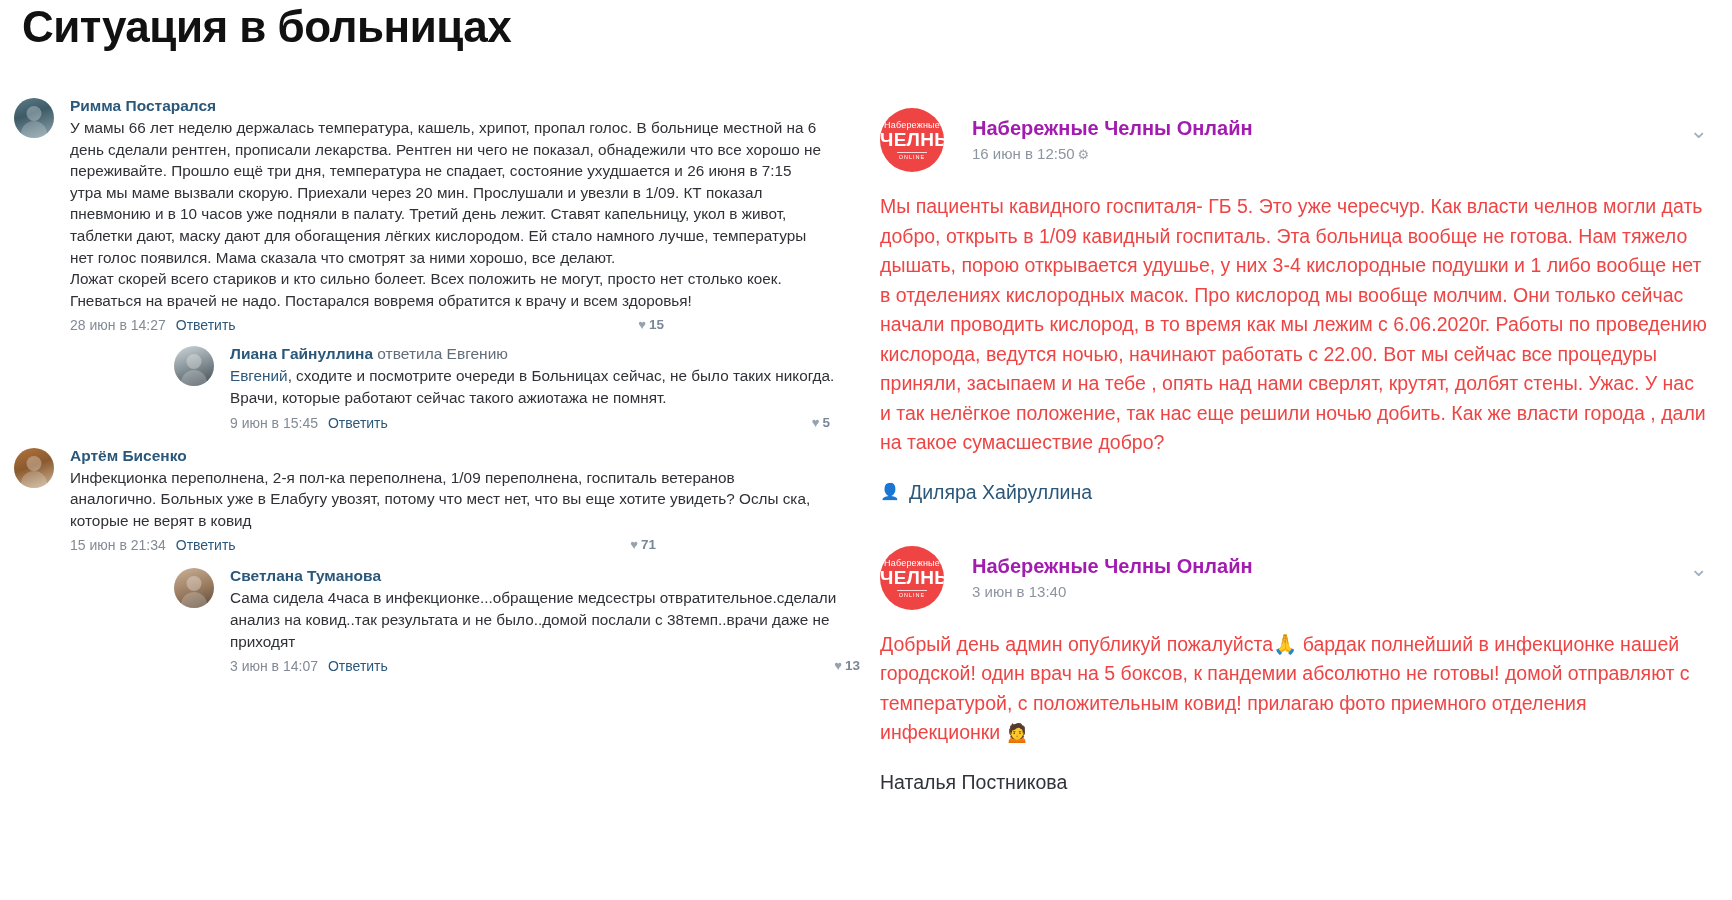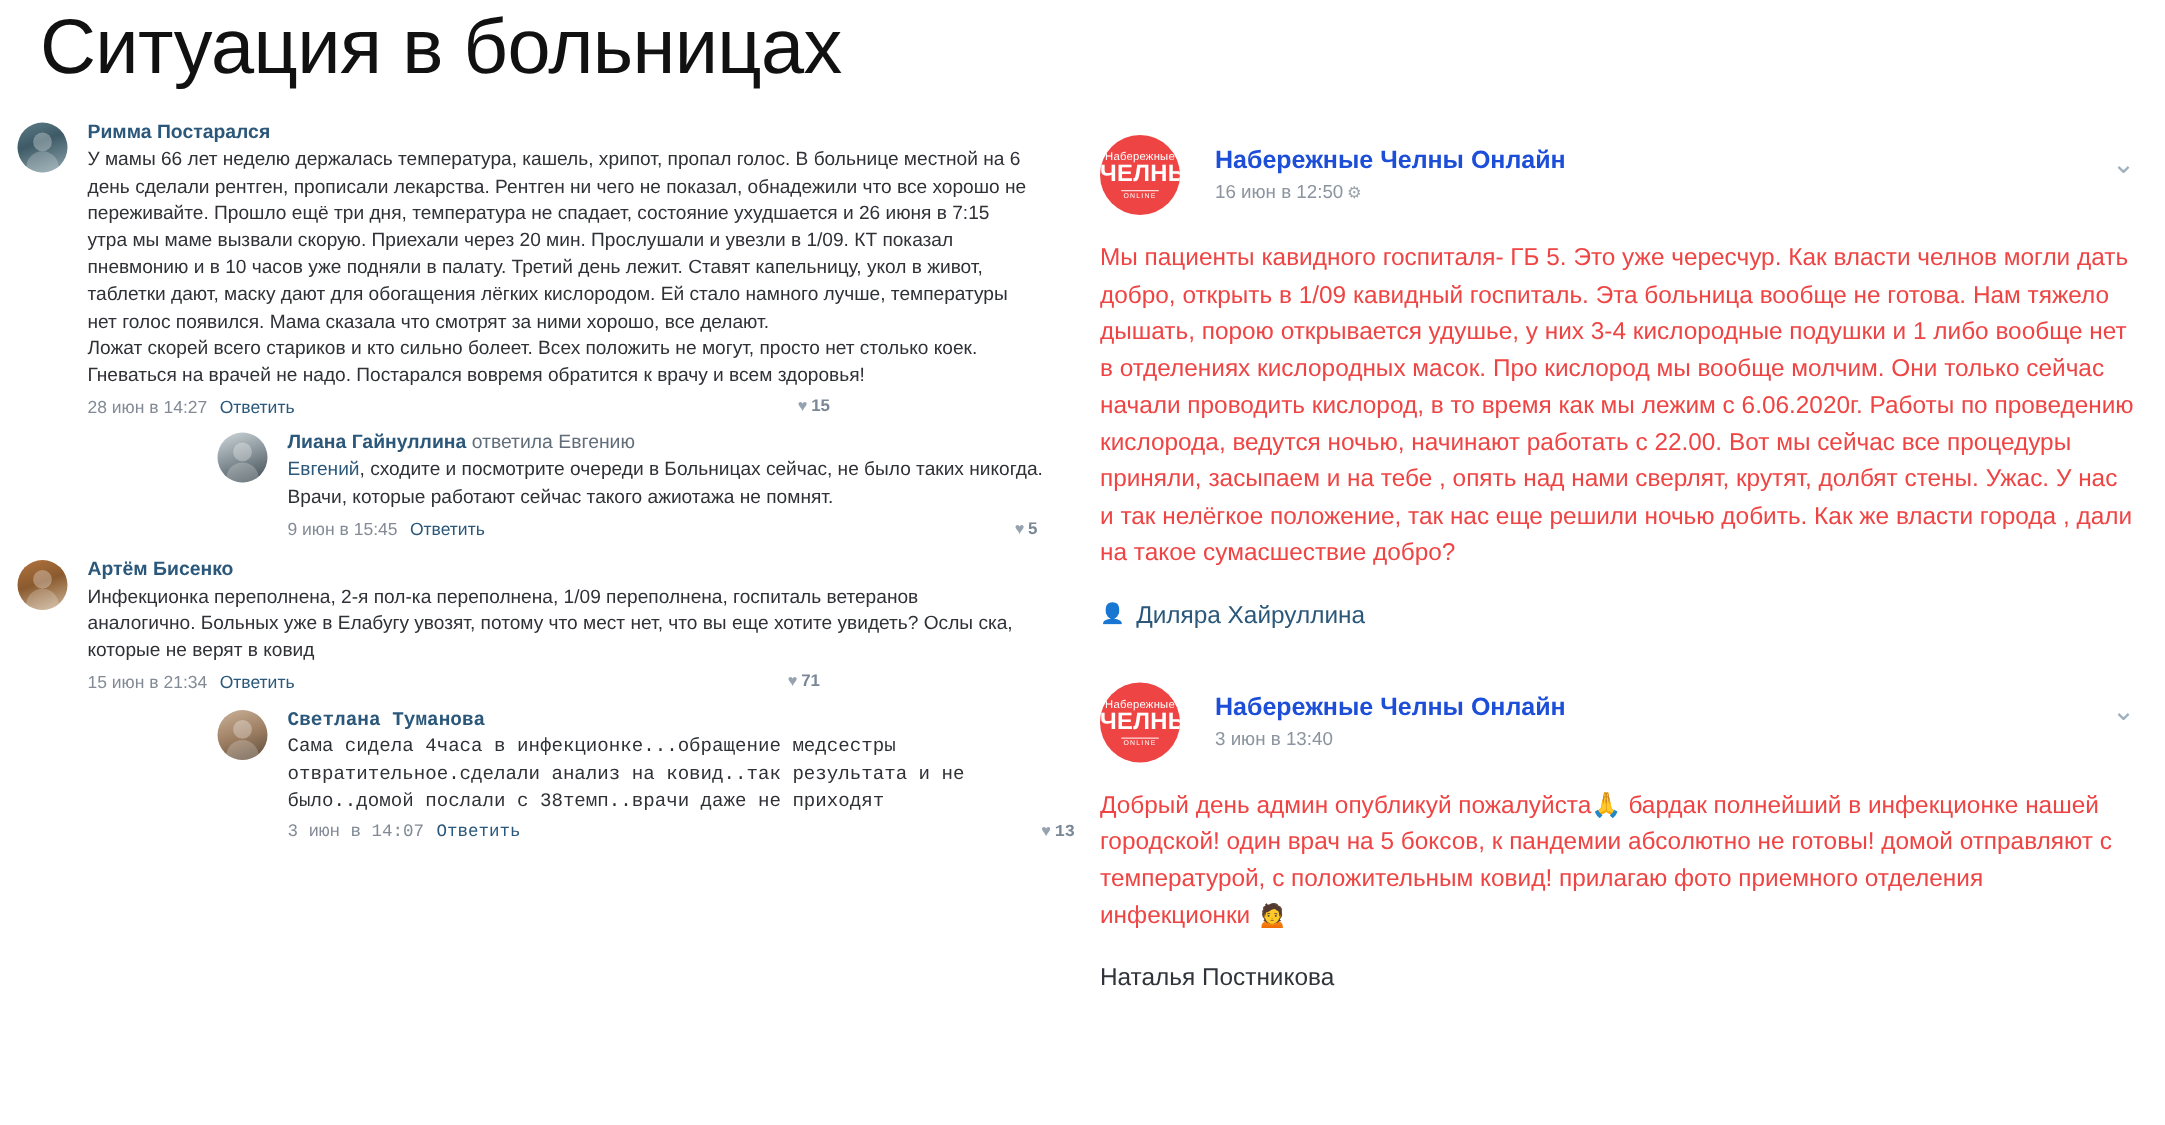--- a/index.html
+++ b/index.html
@@ -14,24 +14,24 @@
     color: #2a2a2a;
     overflow: hidden;
   }
   .page {
     position: relative;
     width: 1732px;
     height: 900px;
   }
   .page-title {
     position: absolute;
-    left: 32px;
+    left: 22px;
     top: 2px;
-    font-size: 62px;
-    font-weight: 400;
+    font-size: 44px;
+    font-weight: 700;
     color: #111111;
     letter-spacing: -0.5px;
     white-space: nowrap;
   }
 
   
   .left-col {
     position: absolute;
     left: 14px;
     top: 96px;
@@ -186,21 +186,21 @@
     margin-top: 2px;
   }
   .post-logo .bar {
     display: block;
     width: 30px;
     height: 1px;
     margin: 2px auto 0;
     background: rgba(255,255,255,0.8);
   }
   .post-name {
-    color: #1d4ed8;
+    color: #a21caf;
     font-size: 20px;
     font-weight: 700;
     line-height: 24px;
     padding-top: 8px;
   }
   .post-date {
     color: #8b949f;
     font-size: 15px;
     line-height: 20px;
     margin-top: 4px;
@@ -282,21 +282,21 @@
     <div class="comment" style="margin-top:14px;">
       <div class="avatar a3"></div>
       <div class="author">Артём Бисенко</div>
       <div class="ctext">Инфекционка переполнена, 2-я пол-ка переполнена, 1/09 переполнена, госпиталь ветеранов аналогично. Больных уже в Елабугу увозят, потому что мест нет, что вы еще хотите увидеть? Ослы ска, которые не верят в ковид</div>
       <div class="meta">
         <span>15 июн в 21:34</span><span class="reply-link">Ответить</span>
         <span class="likes lk3"><span class="heart">♥</span><span>71</span></span>
       </div>
     </div>
 
-    <div class="comment reply" style="margin-top:12px;font-family:Liberation Mono, monospace;">
+    <div class="comment reply" style="margin-top:12px;">
       <div class="avatar a4"></div>
       <div class="author">Светлана Туманова</div>
       <div class="ctext">Сама сидела 4часа в инфекционке...обращение медсестры отвратительное.сделали анализ на ковид..так результата и не было..домой послали с 38темп..врачи даже не приходят</div>
       <div class="meta">
         <span>3 июн в 14:07</span><span class="reply-link">Ответить</span>
         <span class="likes lk4"><span class="heart">♥</span><span>13</span></span>
       </div>
     </div>
 
   </div>

